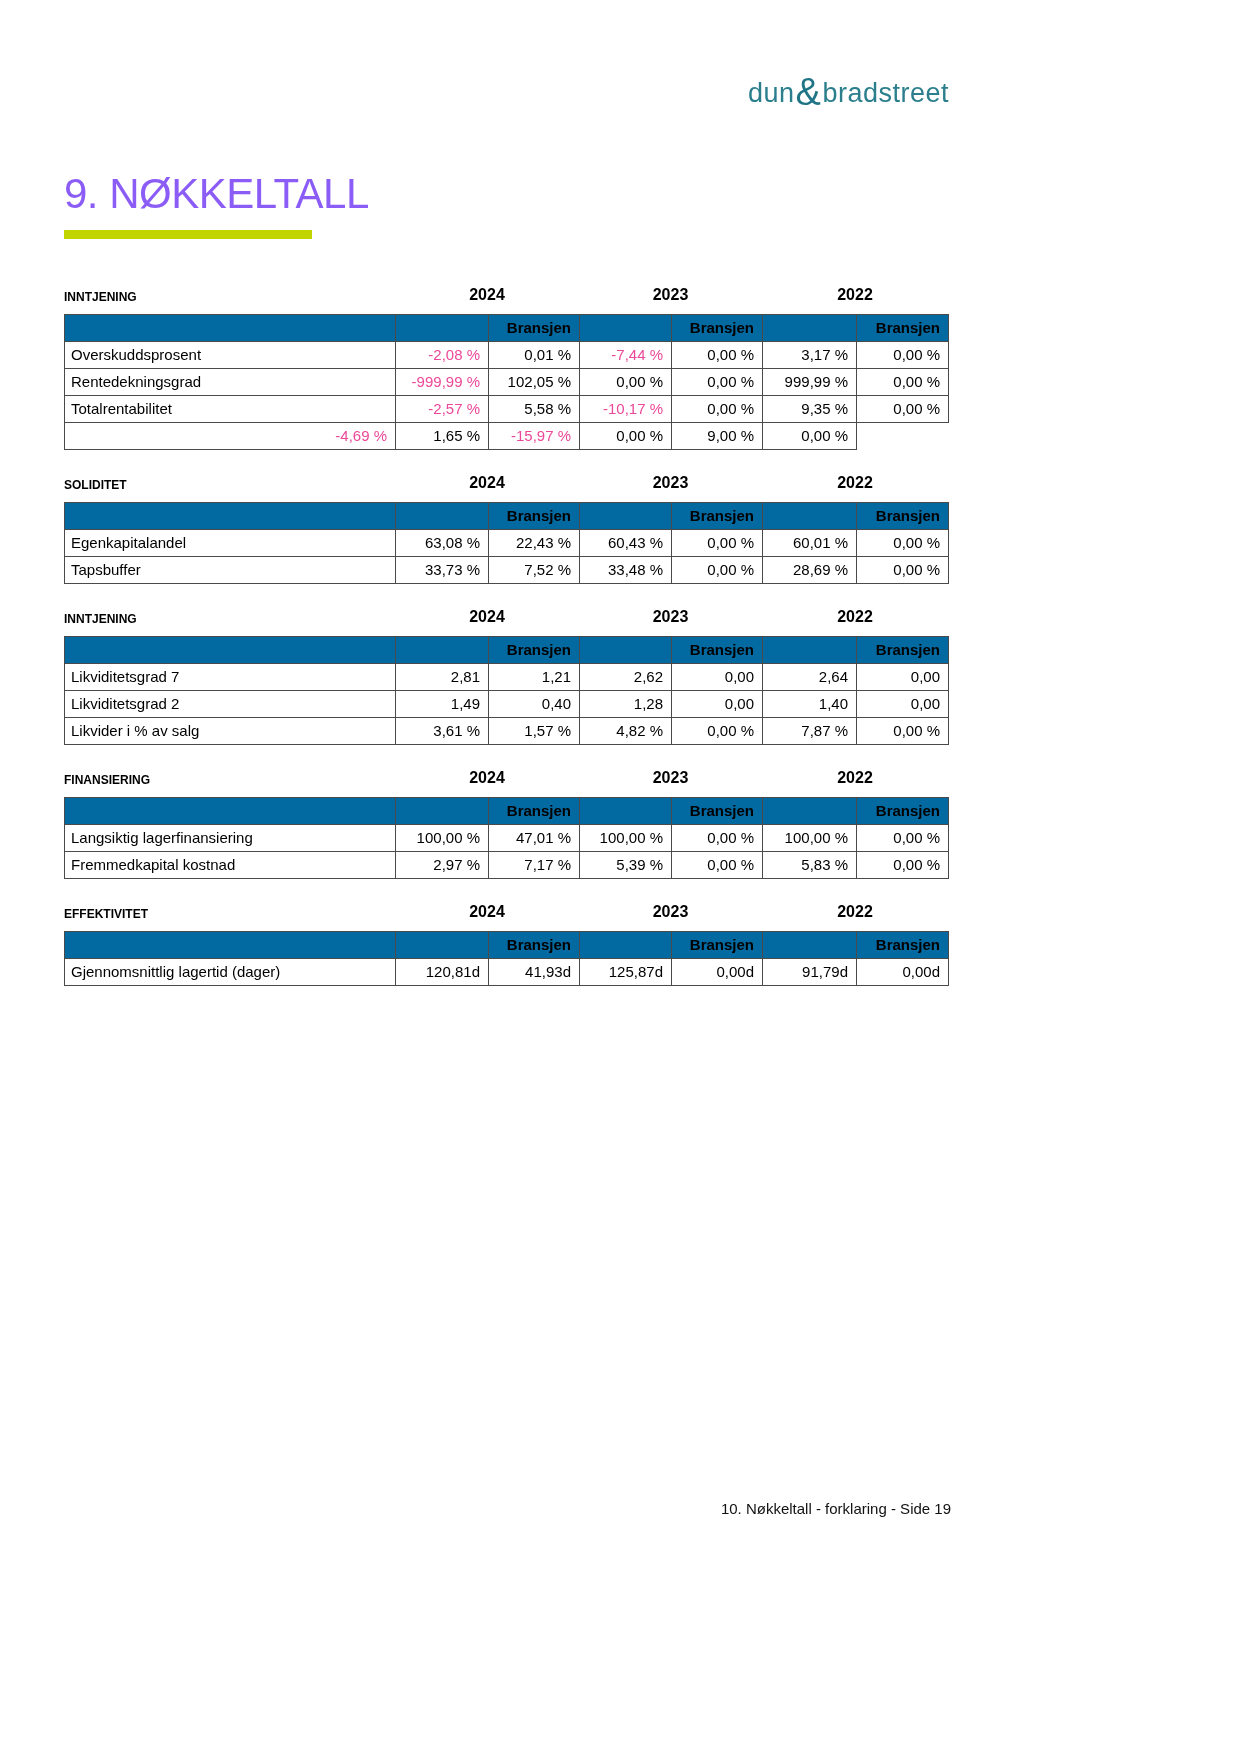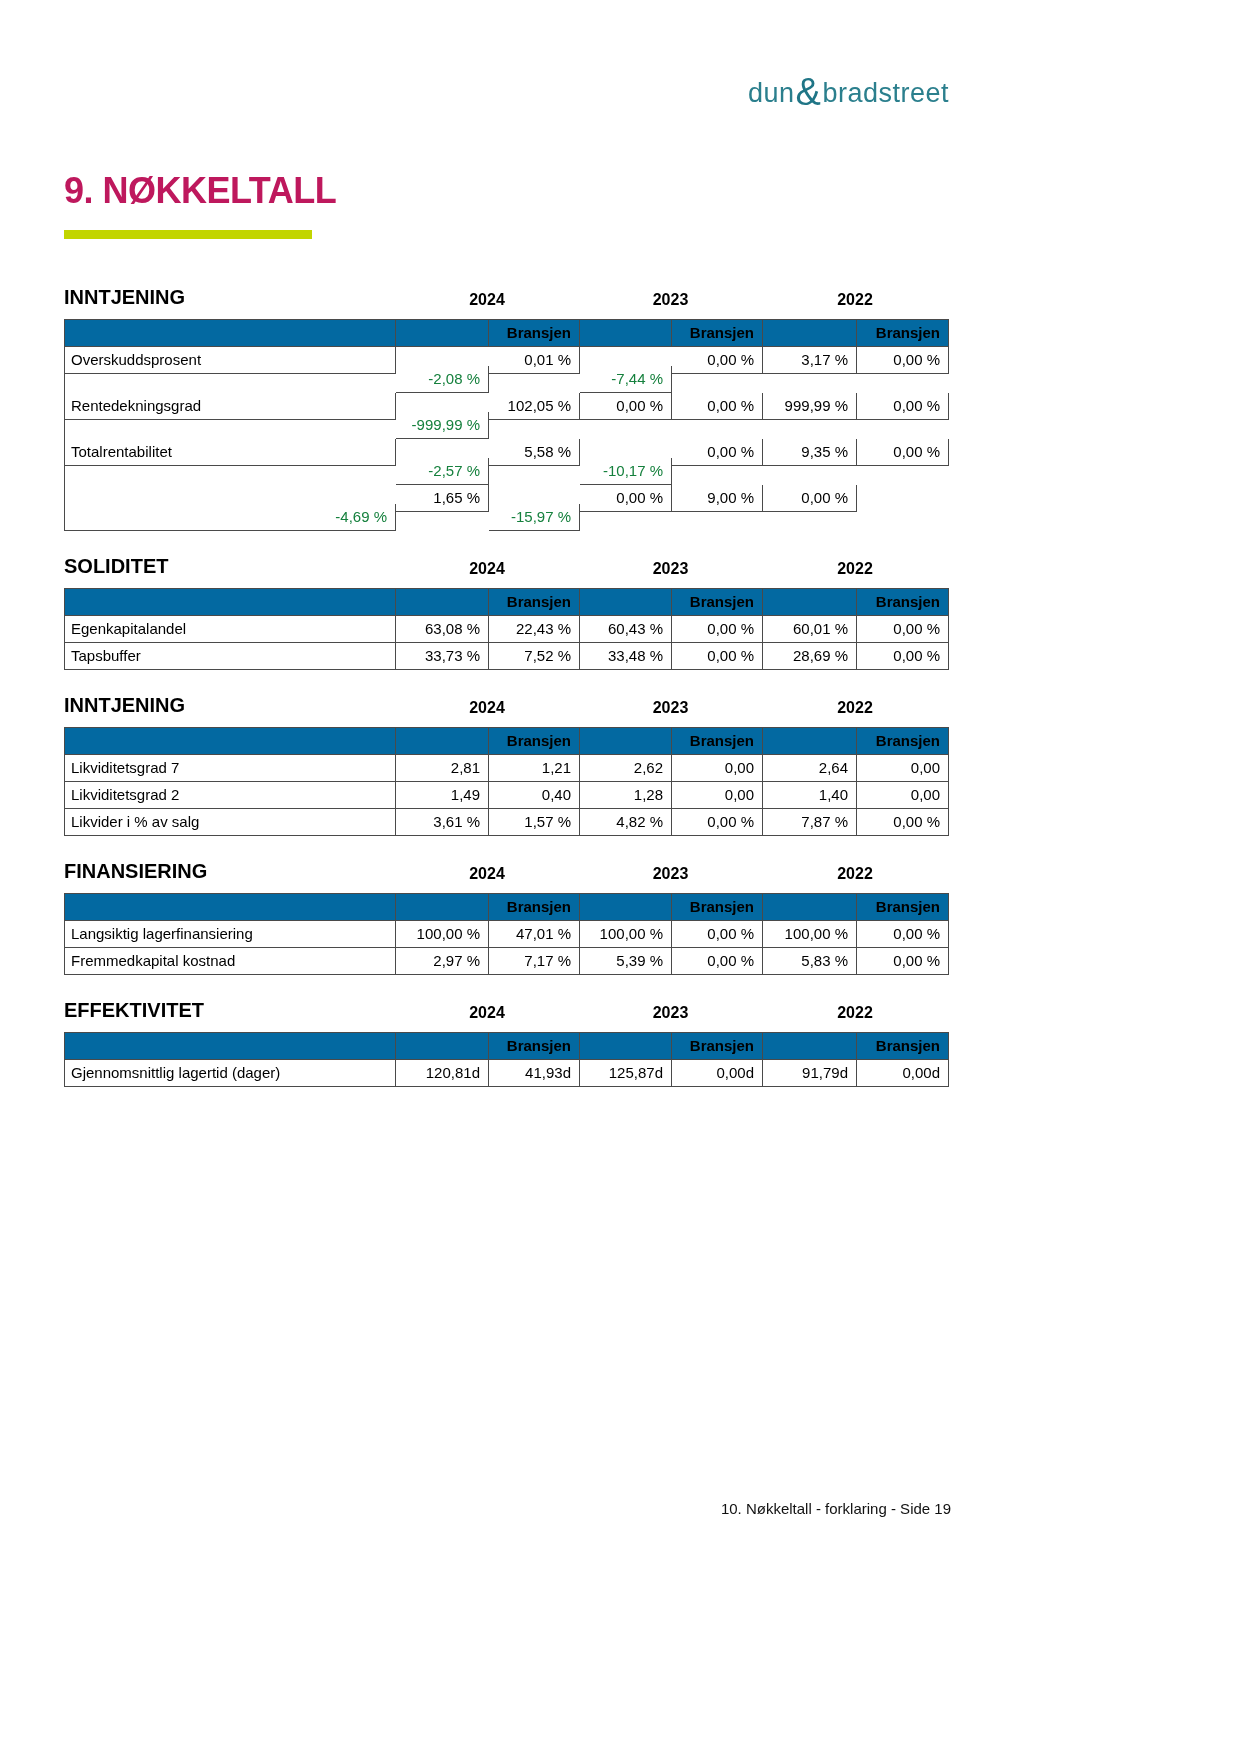--- a/index.html
+++ b/index.html
@@ -6,42 +6,42 @@
   html,body { width:1241px; background:#ffffff; }
   body { font-family:"Liberation Sans", sans-serif; color:#000; }
   .page { position:relative; width:1113px; height:1754px; background:#fff; overflow:hidden; }
   .content { position:absolute; left:64px; top:0; width:887px; height:1754px; }
 
   
   .logo { position:absolute; top:68px; right:2px; white-space:nowrap; color:#2b7f8d; font-size:27px; letter-spacing:0.5px; }
   .logo .amp { font-size:38px; font-weight:400; color:#1f7586; position:relative; top:3px; margin:0 1px; }
 
   
-  .page-title { position:absolute; top:170px; left:0; font-size:36px; font-weight:700; letter-spacing:-0.5px; color:#be185d; }
+  .page-title { position:absolute; top:170px; left:0; font-size:42px; font-weight:400; letter-spacing:-0.5px; color:#8b5cf6; }
   .title-underline { position:absolute; top:230px; left:0; width:248px; height:9px; background:#c2d500; }
 
   
   .sections { position:absolute; top:286px; left:0; width:887px; }
   .section + .section { margin-top:24px; }
 
   .sec-head { display:grid; grid-template-columns:331px 93px 91px 92px 91px 94px 92px; margin-bottom:10px; align-items:end; }
-  .sh-title { grid-column:1; font-weight:bold; font-size:20px; }
+  .sh-title { grid-column:1; font-weight:bold; font-size:12px; }
   .sh-year { font-weight:bold; font-size:16px; text-align:center; }
   .sh-year.y1 { grid-column:2 / span 2; }
   .sh-year.y2 { grid-column:4 / span 2; }
   .sh-year.y3 { grid-column:6 / span 2; }
 
   .table { width:885px; border-top:1px solid #4a4a4a; border-left:1px solid #4a4a4a; }
   .trow { display:grid; grid-template-columns:331px 93px 91px 92px 91px 94px 92px; }
   .cell { border-right:1px solid #4a4a4a; border-bottom:1px solid #4a4a4a; height:27px; line-height:26px; font-size:15px; padding:0 8px; overflow:hidden; white-space:nowrap; }
   .ghead { background:#0369a1; }
   .cell.bransjen { font-weight:bold; text-align:right; }
   .cell.label { text-align:left; padding-left:6px; }
   .cell.val { text-align:right; }
-  .cell.neg { color:#15803d;margin-top:19px; }
+  .cell.neg { color:#ec4899; }
 
   .page-footer { position:absolute; top:1500px; left:0; width:887px; text-align:right; font-size:15px; color:#111; }
 </style>
 </head>
 <body>
 
 <div class="page">
   <div class="content">
 
     <div class="logo">

